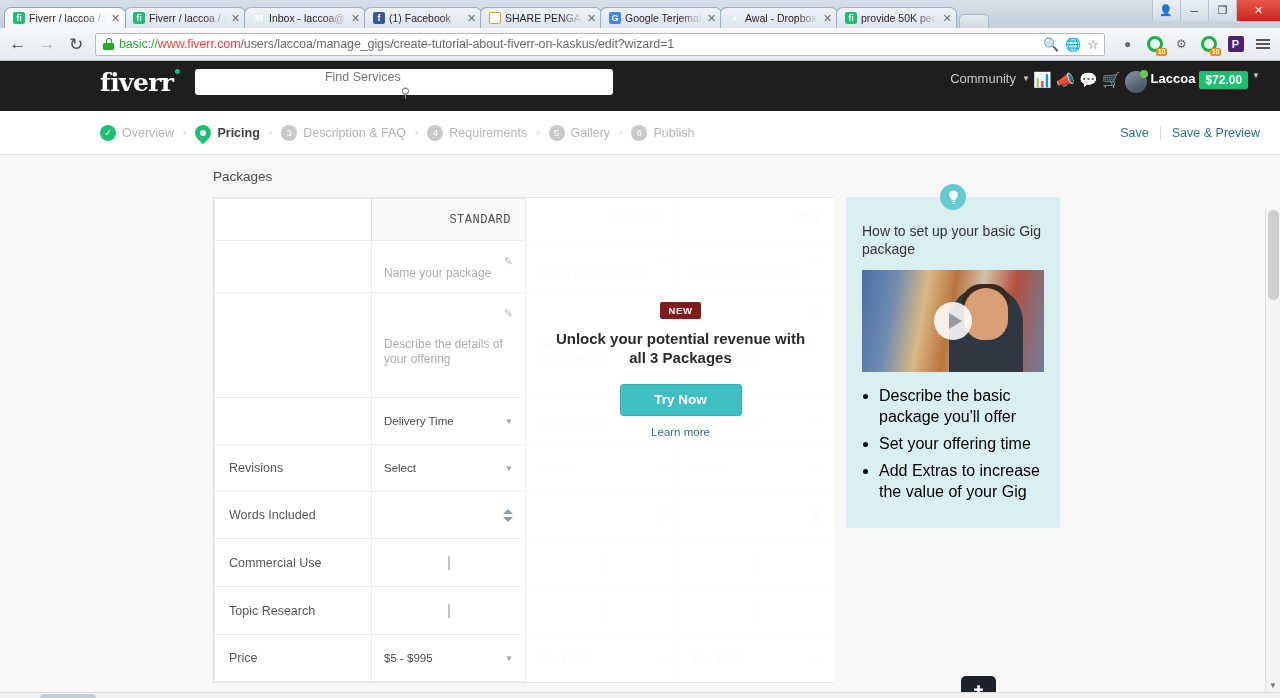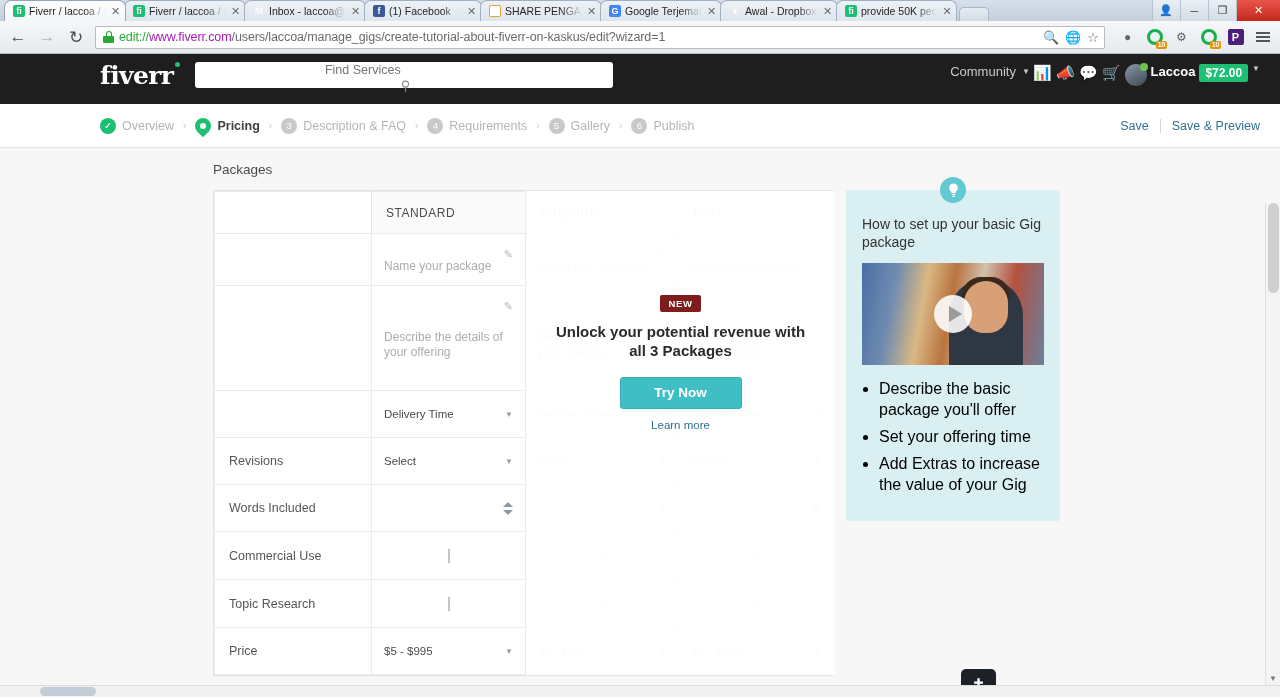--- a/index.html
+++ b/index.html
@@ -6,21 +6,21 @@
   html, body { margin:0; padding:0; }
   body {
     width:1280px; height:698px; overflow:hidden;
     font-family:"Liberation Sans", sans-serif;
     background:#ffffff; position:relative;
     -webkit-font-smoothing:antialiased;
   }
 
   
   .browser-tabbar{
-    height:21px; background:#cdd7e2;
+    height:28px; background:#cdd7e2;
     background:linear-gradient(#d7e0ea,#c3cfdb);
     display:flex; align-items:flex-end; padding-left:4px; position:relative;
   }
   .tab{
     height:21px; min-width:118px; max-width:122px;
     display:flex; align-items:center; gap:4px;
     padding:0 4px 0 8px; margin-right:-2px;
     background:linear-gradient(#eef2f6,#dde5ed);
     border:1px solid #9fb0c1; border-bottom:none;
     border-radius:7px 7px 0 0; position:relative;
@@ -66,21 +66,21 @@
   .omnibox{
     flex:1 1 auto; height:23px; background:#fff; border:1px solid #b6bcc2;
     border-radius:2px; display:flex; align-items:center; gap:5px; padding:0 5px 0 7px;
     font-size:12.5px; overflow:hidden;
   }
   .lock{ width:11px; height:12px; position:relative; flex:0 0 11px;}
   .lock i{ position:absolute; left:0; bottom:0; width:11px; height:7px; background:#2aa834; border-radius:1px;}
   .lock b{ position:absolute; left:2.5px; top:0; width:6px; height:6px;
     border:1.6px solid #2aa834; border-bottom:none; border-radius:3px 3px 0 0;}
   .url{ flex:1 1 auto; white-space:nowrap; overflow:hidden; color:#6b6b6b; letter-spacing:-0.1px;}
-  .url .dom{ color:#a21caf; }
+  .url .dom{ color:#ef4444; }
   .url .scheme{ color:#2aa834; }
   .omni-icons{ display:flex; align-items:center; gap:6px; flex:0 0 auto; }
   .oi{ font-size:13px; color:#5f6368; }
   .ext-icons{ display:flex; align-items:center; gap:8px; flex:0 0 auto; padding-left:4px;}
   .ext{ width:19px; height:19px; display:flex; align-items:center; justify-content:center;
     font-size:12px; position:relative; color:#666; }
   .ext-badge{ position:absolute; right:-3px; bottom:-2px; background:#e8920b; color:#fff;
     font-size:7px; border-radius:2px; padding:0 1.5px; line-height:8px; font-weight:bold;}
   .ring{ width:16px; height:16px; border:3px solid #17b04a; border-radius:50%; }
   .ext-p{ width:16px;height:16px;background:#4b1f7a;color:#fff;font-size:11px;font-weight:bold;
@@ -141,21 +141,21 @@
   .section-title{ font-size:13.5px; color:#4a4a4a; margin-bottom:13px; }
 
   .pkg-layout{ display:flex; align-items:flex-start; gap:13px; }
   .pkg-table{ width:620px; background:#fff; border:1px solid #e3e3e3;
     border-collapse:collapse; position:relative; }
   .pkg-table table{ border-collapse:collapse; width:100%; table-layout:fixed; }
   .pkg-table td, .pkg-table th{ border:1px solid #ececec; vertical-align:middle; }
   col.c-label{ width:157px; } col.c-col{ width:154px; }
 
   .hdr-cell{ height:42px; font-size:12px; color:#4c4c4c; letter-spacing:0.5px;
-    text-align:left; padding:0 14px; font-weight:normal; background:#fafafa; }
+    text-align:right; padding:0 14px; font-weight:normal; background:#fafafa;font-family:Liberation Mono, monospace; }
   .hdr-cell.empty{ background:#fff; border-right-color:#e3e3e3;}
   .hdr-cell.dim{ color:#dcdcdc; background:#fcfcfc; }
 
   .row-label{ padding:0 14px; font-size:12.5px; color:#565656; background:#fff; }
   .cell{ padding:0 12px; font-size:11.5px; color:#4a4a4a; background:#fff; position:relative;}
   .cell.dim{ color:#dfdfdf; }
   .ph{ color:#adadad; font-size:12px; }
   .cell.dim .ph{ color:#e4e4e4; }
 
   .namecell{ height:52px; vertical-align:top; padding-top:13px; }
@@ -292,21 +292,21 @@
 
 <div class="browser-toolbar">
   <div class="nav-btn">←</div>
   <div class="nav-btn disabled">→</div>
   <div class="nav-btn">↻</div>
   <div class="omnibox">
     <span class="lock">
         <b></b>
         <i></i>
       </span>
-    <span class="url"><span class="scheme">edit://</span><span class="dom">www.fiverr.com</span><span>/users/laccoa/manage_gigs/create-tutorial-about-fiverr-on-kaskus/edit?wizard=1</span></span>
+    <span class="url"><span class="scheme">basic://</span><span class="dom">www.fiverr.com</span><span>/users/laccoa/manage_gigs/create-tutorial-about-fiverr-on-kaskus/edit?wizard=1</span></span>
     <span class="omni-icons">
       <span class="oi">🔍</span>
       <span class="oi">🌐</span>
       <span class="oi">☆</span>
     </span>
   </div>
   <div class="ext-icons">
     <span class="ext">●</span>
     <span class="ext">
         <span class="ring"></span>

